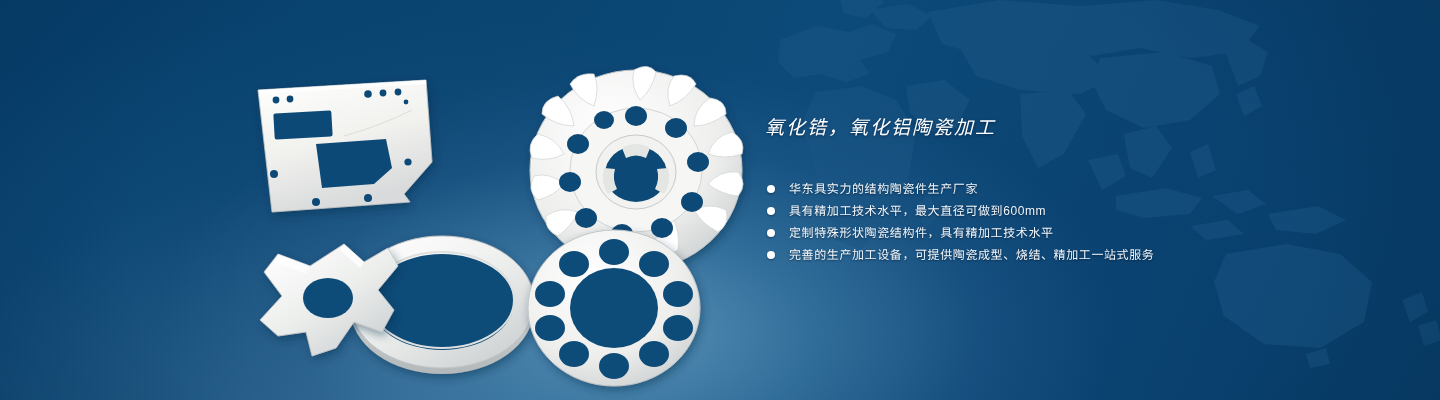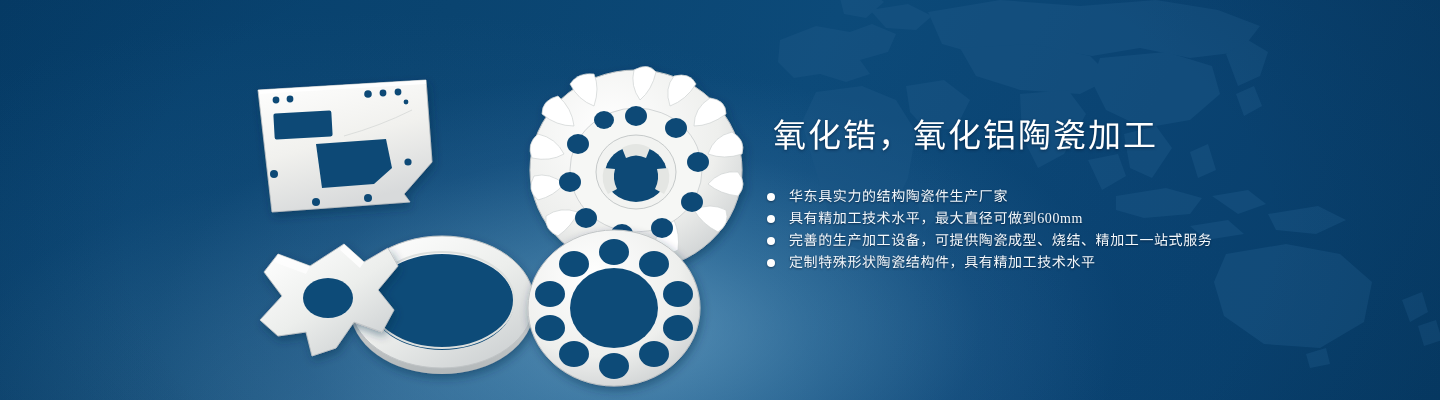--- a/index.html
+++ b/index.html
@@ -62,28 +62,29 @@
   }
   .products svg{width:100%;height:100%;display:block;overflow:visible;}
 
   
   .copy{
     position:absolute;
     left:765px;top:108px;
     width:620px;
   }
   .headline{
-    margin:8px;
-    font-size:33px;
+    margin:0;
+    font-size:19px;
     line-height:40px;
     font-weight:400;
     letter-spacing:2px;
     color:#ffffff;
     text-shadow:0 1px 3px rgba(0,20,45,0.55);
     white-space:nowrap;
+    font-style:italic;
   }
   .features{
     list-style:none;
     margin:30px 0 0 2px;
     padding:0;
   }
   .features li{
     display:flex;
     align-items:center;
     height:22px;
@@ -91,27 +92,26 @@
   }
   .bullet{
     flex:0 0 auto;
     width:8px;height:8px;
     border-radius:50%;
     background:#ffffff;
     margin-right:14px;
     box-shadow:0 1px 2px rgba(0,15,35,0.45);
   }
   .feature-text{
-    font-size:14px;
+    font-size:12px;
     line-height:22px;
     letter-spacing:0.6px;
     color:#f2f7fb;
     text-shadow:0 1px 2px rgba(0,18,40,0.6);
     white-space:nowrap;
-    font-family:Liberation Serif, serif;
   }
 </style>
 </head>
 <body>
 
 <div id="banner">
 
   <div class="bg-base"></div>
 
   <div class="worldmap">
@@ -294,22 +294,22 @@
       <li>
         <span class="bullet"></span>
         <span class="feature-text">华东具实力的结构陶瓷件生产厂家</span>
       </li>
       <li>
         <span class="bullet"></span>
         <span class="feature-text">具有精加工技术水平，最大直径可做到600mm</span>
       </li>
       <li>
         <span class="bullet"></span>
-        <span class="feature-text">完善的生产加工设备，可提供陶瓷成型、烧结、精加工一站式服务</span>
+        <span class="feature-text">定制特殊形状陶瓷结构件，具有精加工技术水平</span>
       </li>
       <li>
         <span class="bullet"></span>
-        <span class="feature-text">定制特殊形状陶瓷结构件，具有精加工技术水平</span>
+        <span class="feature-text">完善的生产加工设备，可提供陶瓷成型、烧结、精加工一站式服务</span>
       </li>
     </ul>
   </div>
 
 </div>
 
 </body></html>

